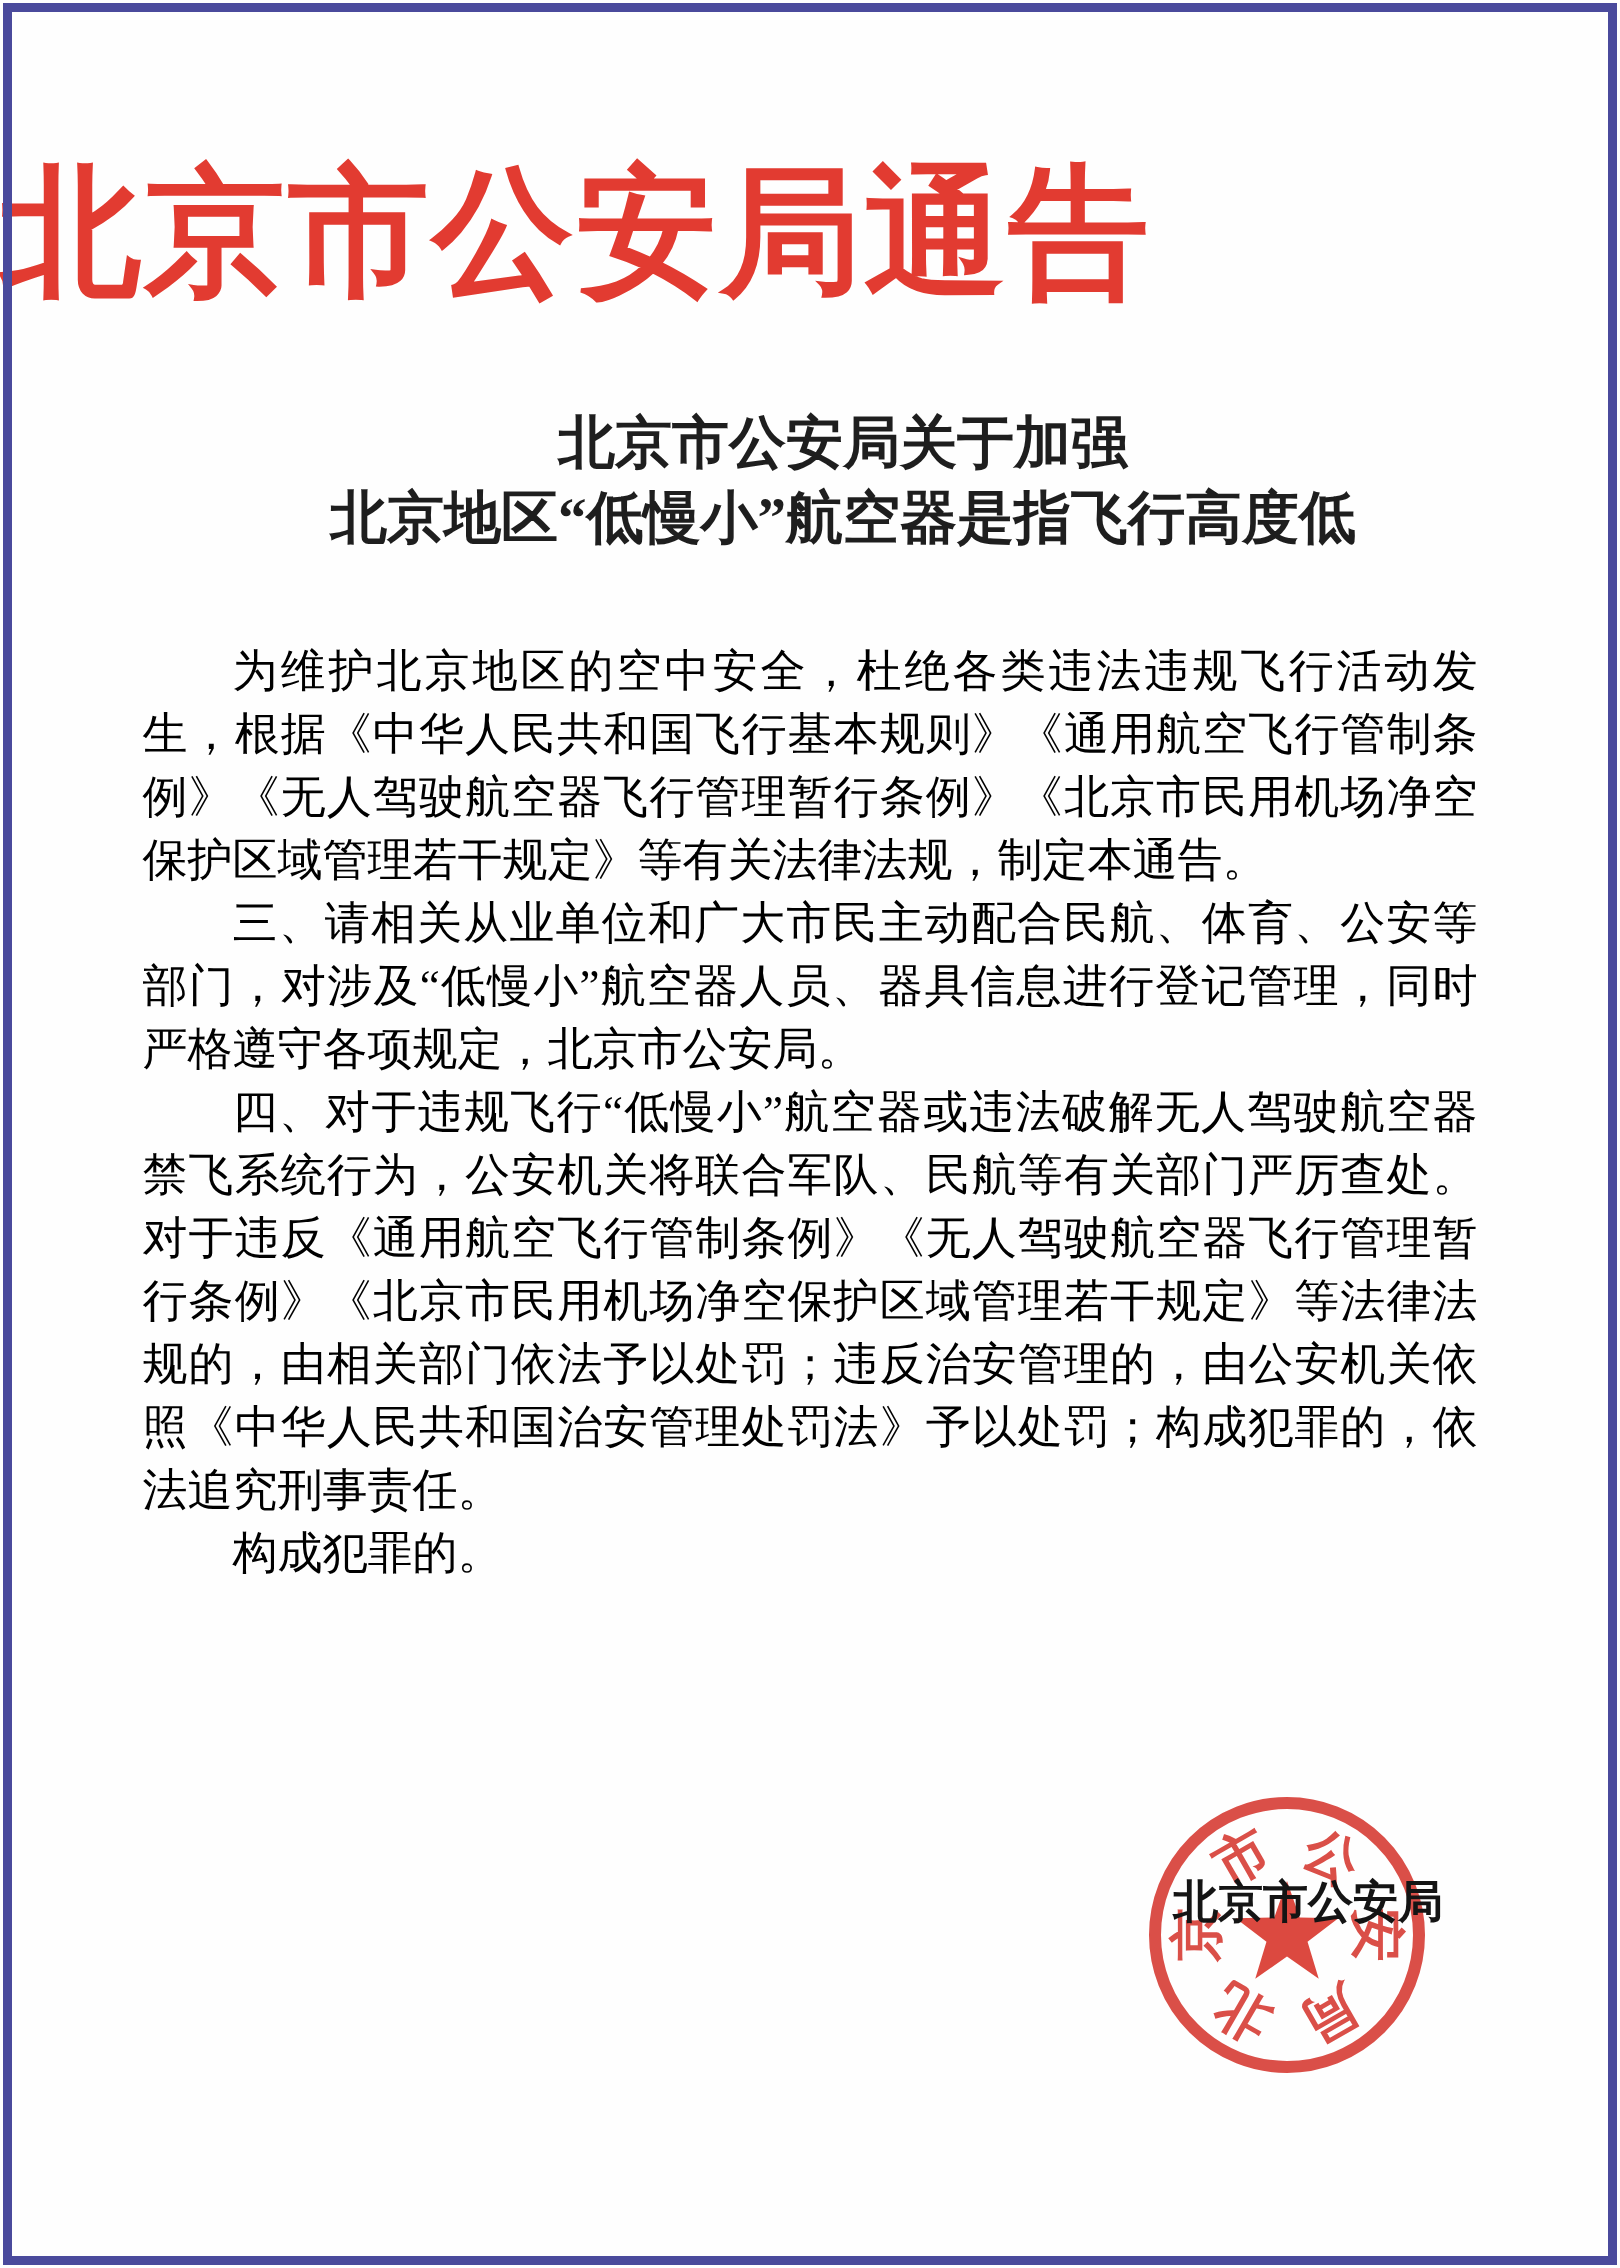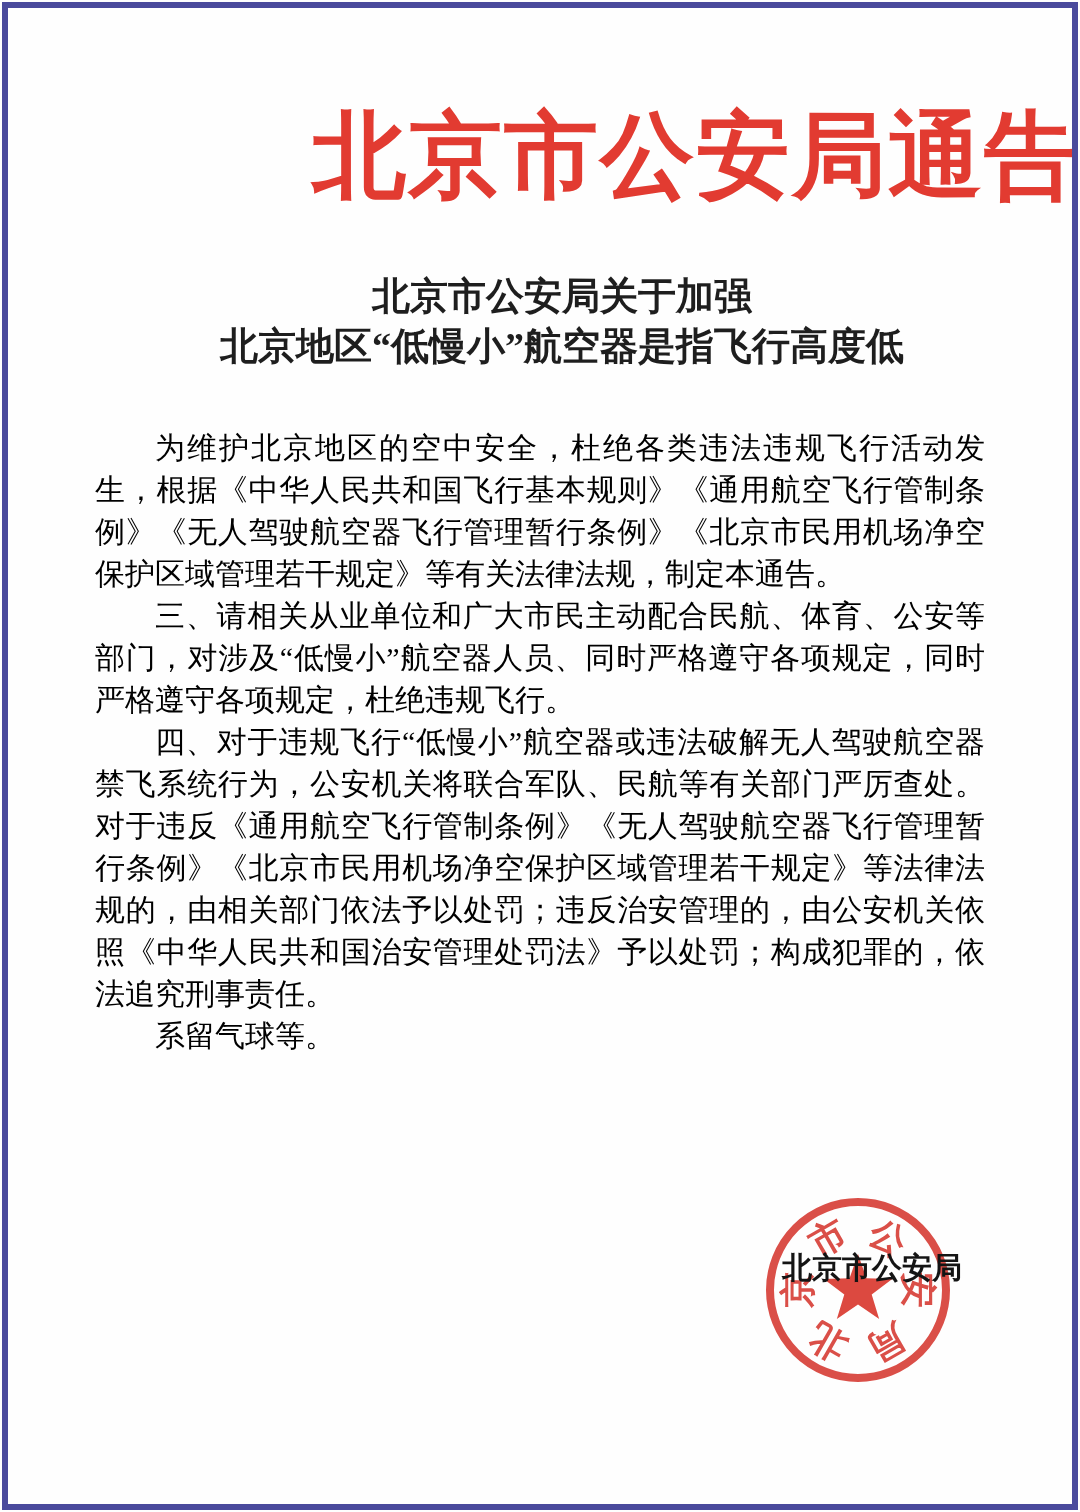--- a/index.html
+++ b/index.html
@@ -17,21 +17,21 @@
     color: #1c1c1c;
   }
   .frame {
     position: absolute;
     inset: 2px;
     border: 6px solid #4a4a9c;
     pointer-events: none;
   }
   .title {
     padding-top: 104px;
-    text-align: right;
+    text-align: left;
     font-size: 94px;
     font-weight: bold;
     line-height: 1.12;
     letter-spacing: 2px;
     color: #e23b31;
   }
   .subtitle {
     margin-top: 62px;
     text-align: center;
     font-size: 38px;
@@ -94,23 +94,23 @@
 
   <div class="title">北京市公安局通告</div>
 
   <div class="subtitle">
     <div>北京市公安局关于加强</div>
     <div>北京地区“低慢小”航空器是指飞行高度低</div>
   </div>
 
   <div class="body">
     <p>为维护北京地区的空中安全，杜绝各类违法违规飞行活动发生，根据《中华人民共和国飞行基本规则》《通用航空飞行管制条例》《无人驾驶航空器飞行管理暂行条例》《北京市民用机场净空保护区域管理若干规定》等有关法律法规，制定本通告。</p>
-    <p>三、请相关从业单位和广大市民主动配合民航、体育、公安等部门，对涉及“低慢小”航空器人员、同时严格遵守各项规定，同时严格遵守各项规定，杜绝违规飞行。</p>
+    <p>三、请相关从业单位和广大市民主动配合民航、体育、公安等部门，对涉及“低慢小”航空器人员、器具信息进行登记管理，同时严格遵守各项规定，北京市公安局。</p>
     <p>四、对于违规飞行“低慢小”航空器或违法破解无人驾驶航空器禁飞系统行为，公安机关将联合军队、民航等有关部门严厉查处。对于违反《通用航空飞行管制条例》《无人驾驶航空器飞行管理暂行条例》《北京市民用机场净空保护区域管理若干规定》等法律法规的，由相关部门依法予以处罚；违反治安管理的，由公安机关依照《中华人民共和国治安管理处罚法》予以处罚；构成犯罪的，依法追究刑事责任。</p>
-    <p>系留气球等。</p>
+    <p>构成犯罪的。</p>
   </div>
 
   <div class="sign-block">
     <svg class="seal-svg" width="204" height="214" viewBox="0 0 204 214" xmlns="http://www.w3.org/2000/svg">
       <g opacity="0.93">
         <circle cx="100" cy="98" r="88" fill="none" stroke="#d8423b" stroke-width="8"></circle>
         <polygon fill="#da3c32" points="100,62 108.46,86.35 134.24,86.88 113.70,102.45 121.16,127.12 100,112.4 78.84,127.12 86.30,102.45 65.76,86.88 91.54,86.35"></polygon>
         <g fill="#d8423b" font-size="36" font-weight="bold" font-family="Liberation Serif, DejaVu Serif, serif" text-anchor="middle" dominant-baseline="central">
           <text transform="translate(70,149.96) rotate(-150)">北</text>
           <text transform="translate(40,98) rotate(-90)">京</text>

